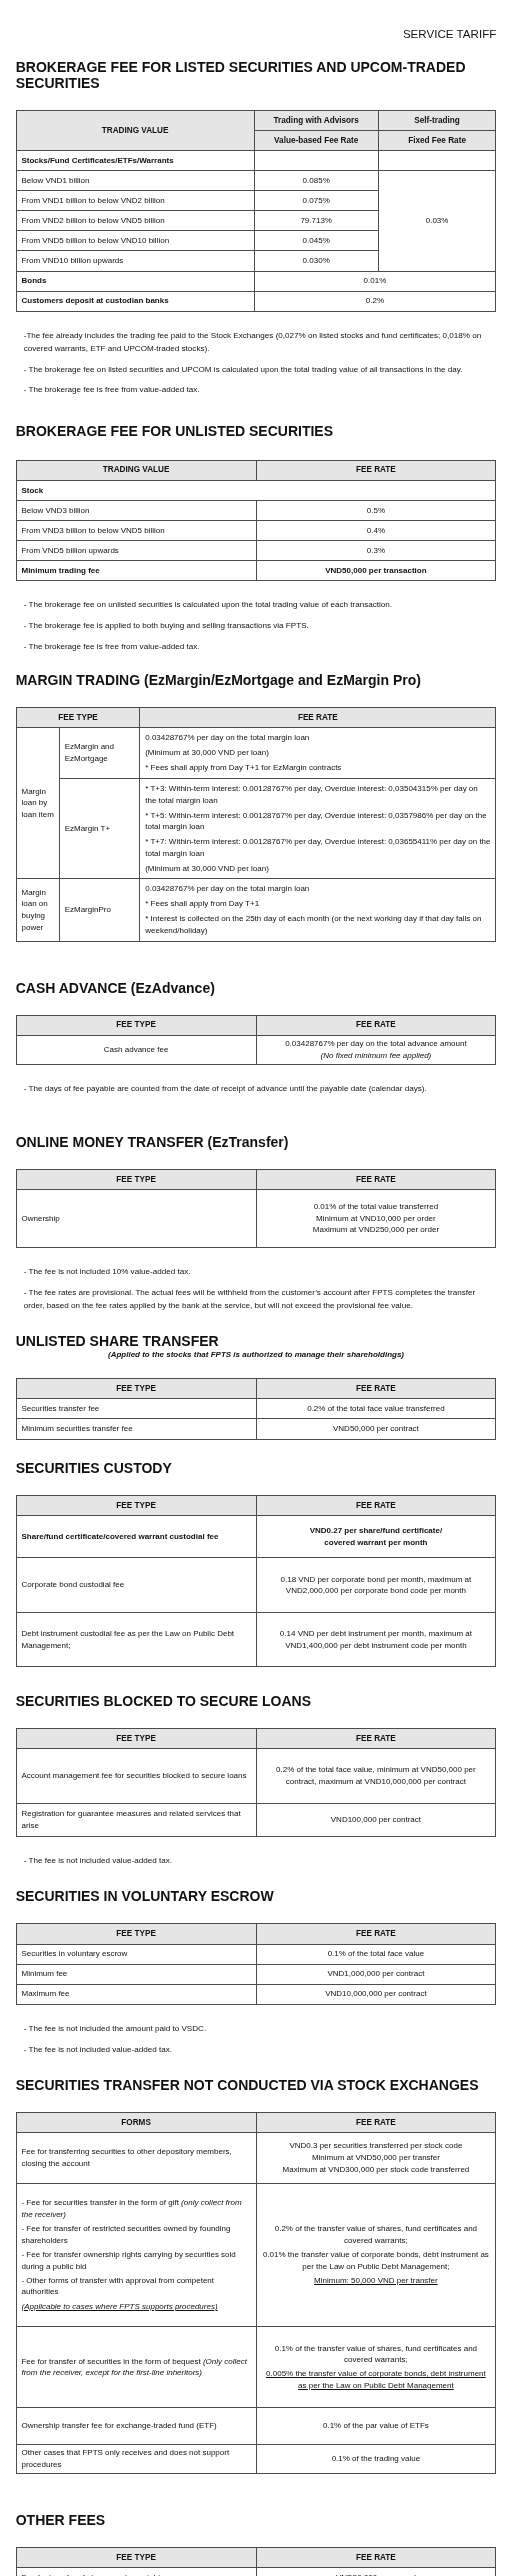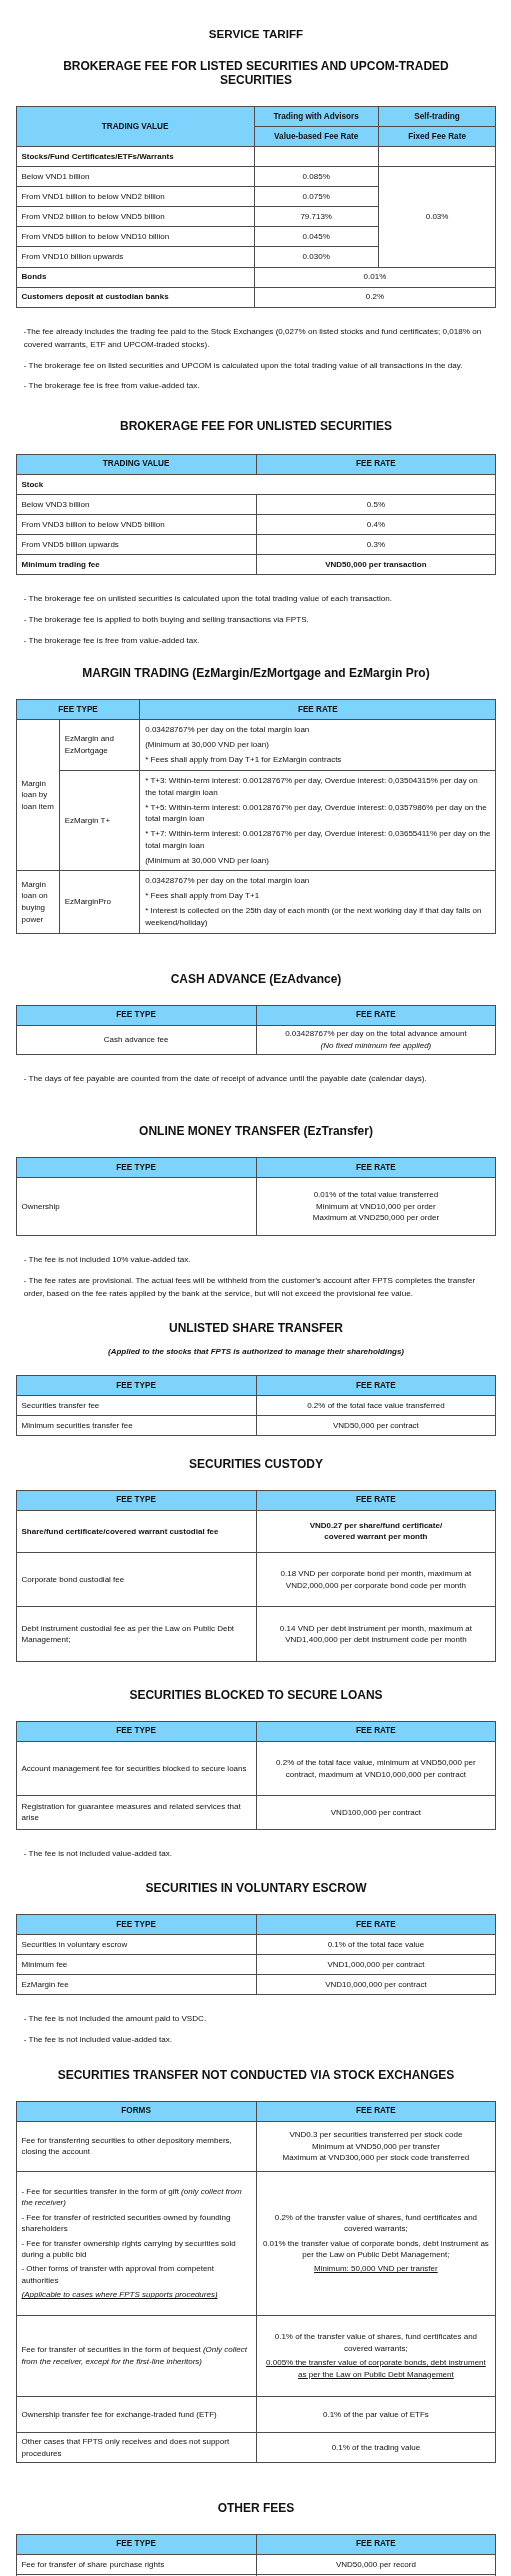--- a/index.html
+++ b/index.html
@@ -2,34 +2,34 @@
 <html style="font-size:11px"><head>
 <meta charset="utf-8">
 <style>
   html,body{margin:0;padding:0;background:#ffffff;}
   body{
     width:512px;min-height:2576px;
     font-family:"Liberation Sans","DejaVu Sans",sans-serif;
     color:#111;-webkit-font-smoothing:antialiased;
   }
   .page{padding:27px 15.7px 20.5px 15.7px;}
-  .doc-title{text-align:center;font-weight:bold;font-size:11.6px;margin:0 0 0 0;}
-  .section-heading{text-align:center;font-weight:bold;font-size:12px;margin:12px;}
+  .doc-title{text-align:right;font-weight:normal;font-size:11.6px;margin:0 0 0 0;}
+  .section-heading{font-weight:bold;font-size:14px;margin:0;}
   .section-subtitle{text-align:center;font-weight:bold;font-style:italic;font-size:8px;margin:1.4px 0 0 0;}
   table.tbl{
     width:100%;border-collapse:collapse;table-layout:fixed;
     border:1.4px solid #3c3c3c;
   }
   .tbl th,.tbl td{
     border:0.7px solid #4c4c4c;
     font-size:8px;line-height:1.45;
     padding:2.7px 4.8px;vertical-align:middle;
     overflow:hidden;
   }
-  .tbl th{background:#7dd3fc;text-align:center;font-weight:bold;font-size:8.2px;height:13.7px;}
+  .tbl th{background:#e5e5e5;text-align:center;font-weight:bold;font-size:8.2px;height:13.7px;}
   td.lbl{text-align:left;}
   td.rate{text-align:center;}
   td.bold{font-weight:bold;}
   tr.h28 td{height:13.7px;}
   .cellline{margin:3.4px 0;}
   .cellline:first-child{margin-top:1.4px;}
   .cellline:last-child{margin-bottom:1.4px;}
   .notes{margin:0;}
   .notes p{margin:8px;font-size:8.1px;line-height:1.6;}
   .mt26{margin-top:18px;} .mt28{margin-top:19px;} .mt30{margin-top:20.5px;}
@@ -341,21 +341,21 @@
     </tr>
     <tr class="h28">
       <td class="lbl">Securities in voluntary escrow</td>
       <td class="rate">0.1% of the total face value</td>
     </tr>
     <tr class="h28">
       <td class="lbl">Minimum fee</td>
       <td class="rate">VND1,000,000 per contract</td>
     </tr>
     <tr class="h28">
-      <td class="lbl">EzMargin fee</td>
+      <td class="lbl">Maximum fee</td>
       <td class="rate">VND10,000,000 per contract</td>
     </tr>
   </tbody>
     </table>
 
   <div class="notes mt26">
     <p>- The fee is not included the amount paid to VSDC.</p>
     <p>- The fee is not included value-added tax.</p>
   </div>
 

